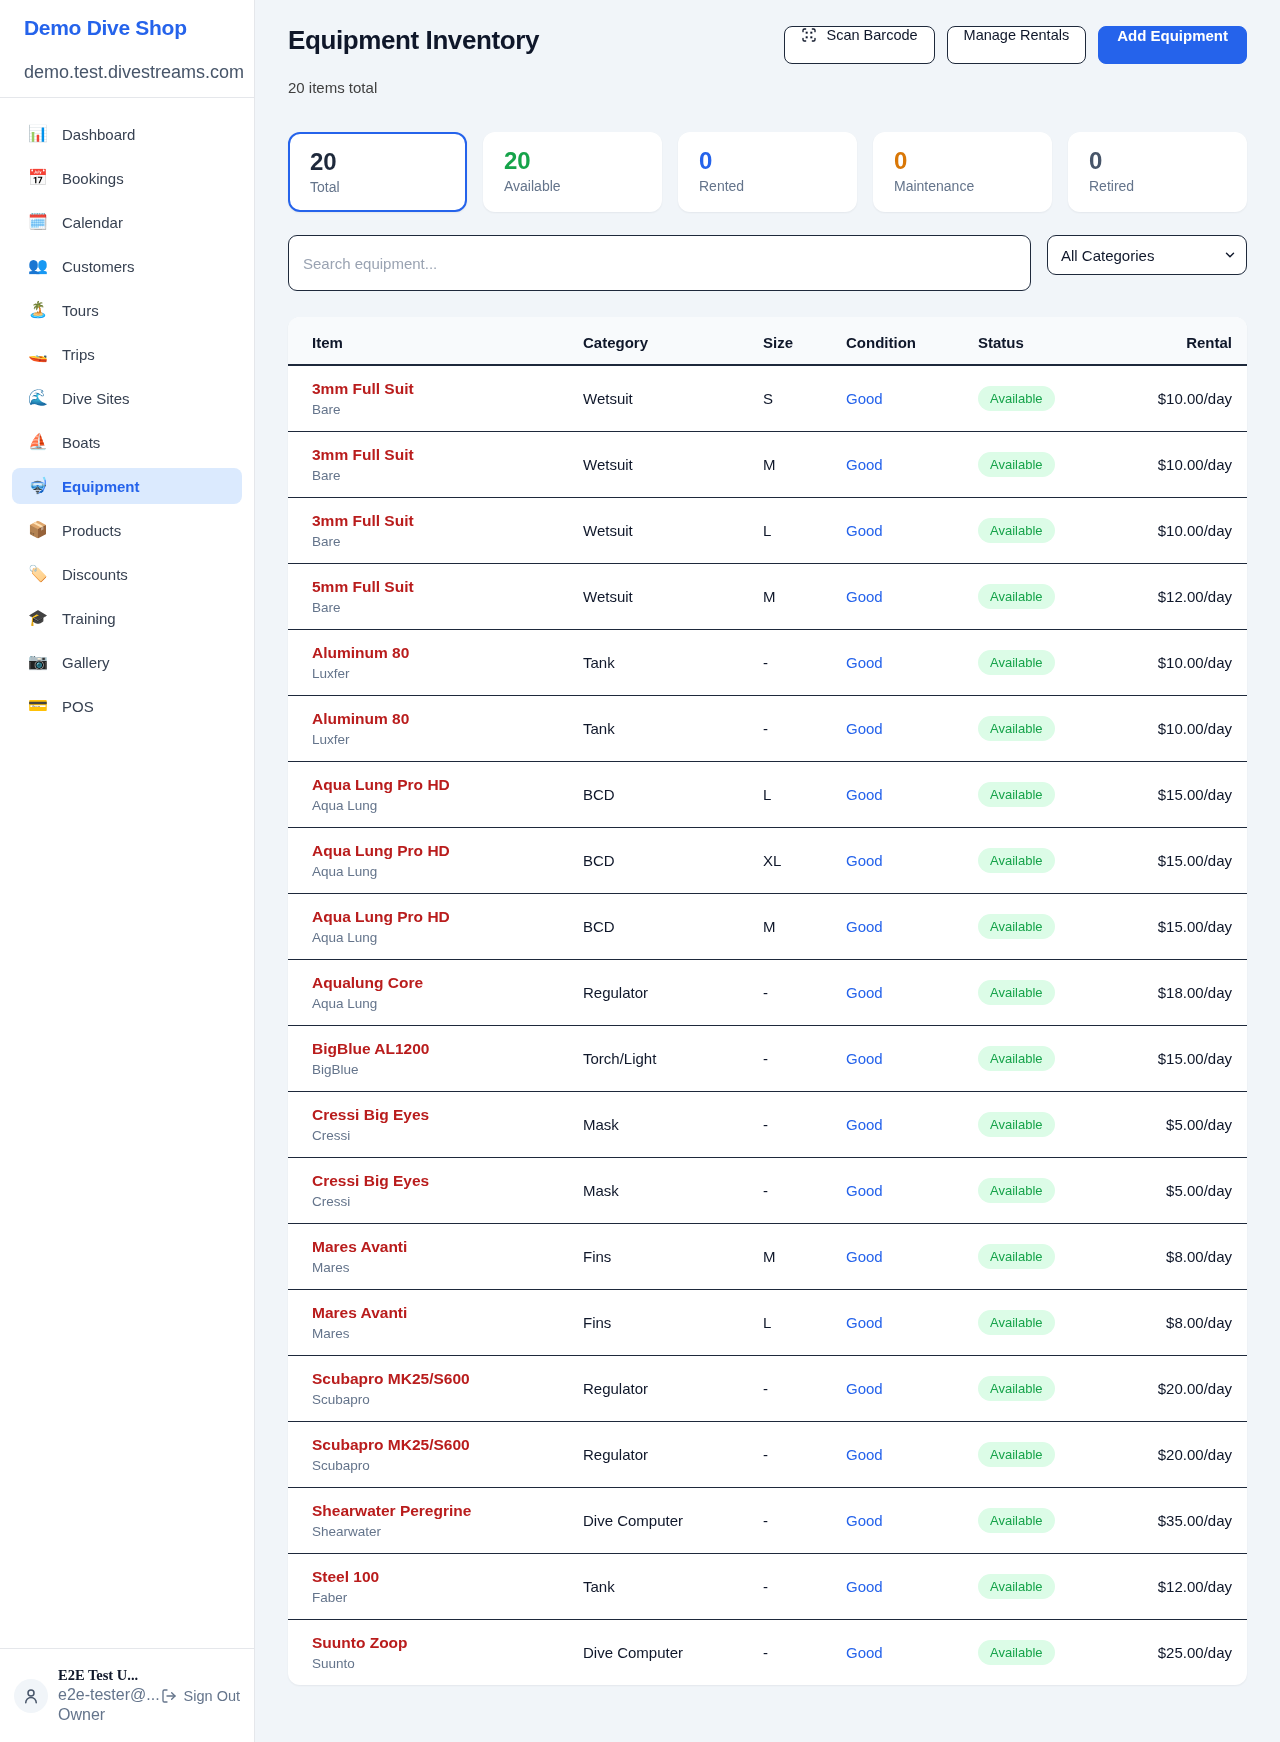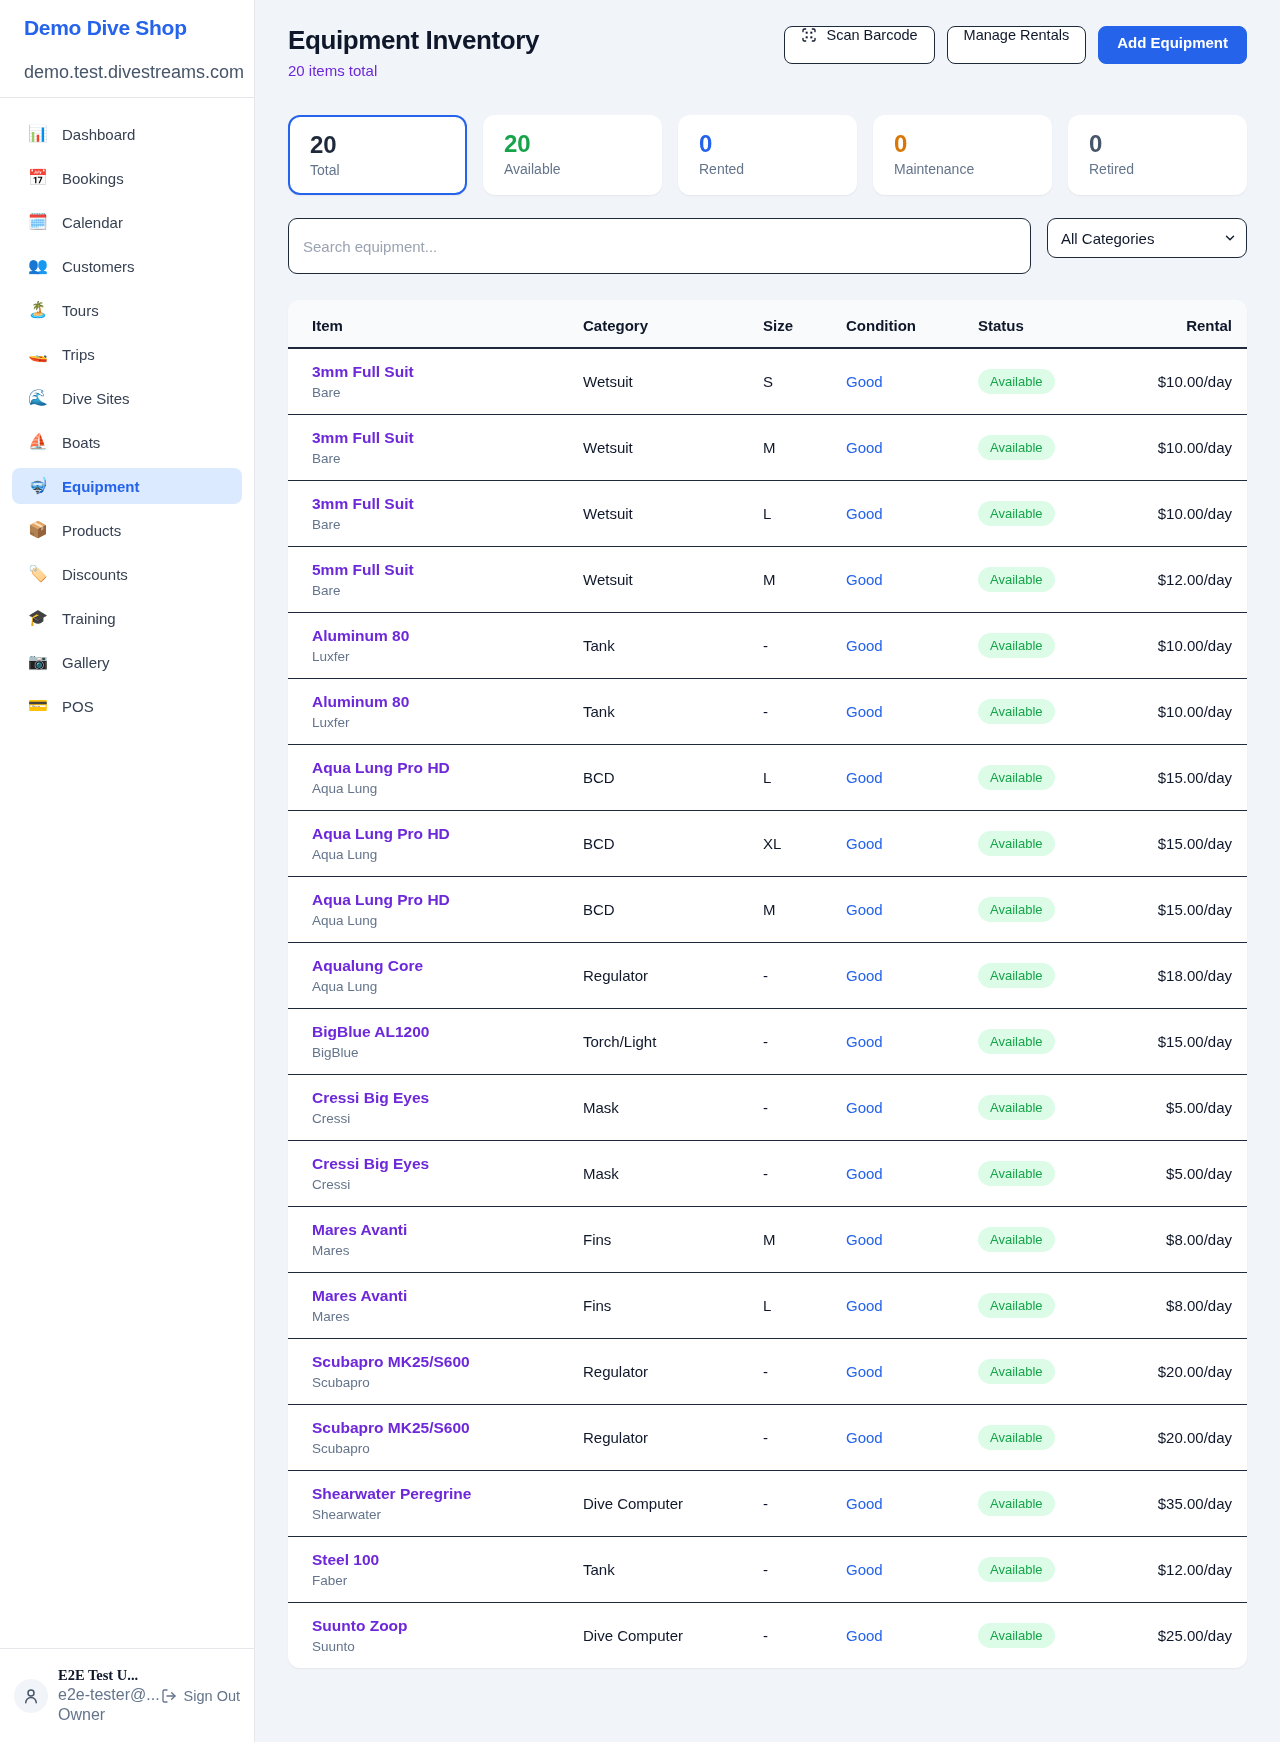--- a/index.html
+++ b/index.html
@@ -40,29 +40,29 @@
   .signout {
     display:flex; align-items:center; gap:7px; flex:0 0 auto;
     font-size:14.5px; color:#64748b; background:none; border:none; cursor:pointer;
     font-family:inherit;
   }
 
   
   .main { position:absolute; left:255px; right:0; top:0; bottom:0; padding:26px 33px 0; }
   .page-header { display:flex; justify-content:space-between; align-items:flex-start; }
   .page-title { font-size:26px; font-weight:800; color:#0f172a; letter-spacing:-0.4px; line-height:1.15; }
-  .page-subtitle { margin-top:6px; font-size:15px; color:#6d28d9; }
+  .page-subtitle { margin-top:23px; font-size:15px; color:#404040; }
   .header-actions { display:flex; gap:12px; align-items:center; }
   .btn {
     display:inline-flex; align-items:flex-start; gap:9px; height:38px;
     border-radius:8px; font-size:14.5px; font-weight:500; cursor:pointer;
     font-family:inherit; white-space:nowrap;
   }
   .btn-outline { background:#ffffff; border:1.5px solid #1e293b; color:#0f172a; padding:0 16px; }
-  .btn-primary { background:#2563eb; border:1.5px solid #2563eb; color:#ffffff; padding:7px 18px; font-weight:600; font-size:15px; }
+  .btn-primary { background:#2563eb; border:1.5px solid #2563eb; color:#ffffff; padding:0 18px; font-weight:600; font-size:15px; }
 
   
   .stats { display:grid; grid-template-columns:repeat(5,1fr); gap:16px; margin-top:36px; }
   .stat-card {
     background:#ffffff; border:1.5px solid transparent; border-radius:12px;
     padding:15px 20px; box-shadow:0 1px 2px rgba(15,23,42,.06); cursor:pointer;
   }
   .stat-card.active { border:2px solid #2563eb; }
   .stat-value { font-size:24px; font-weight:800; line-height:1.1; }
   .stat-label { margin-top:4px; font-size:14px; color:#64748b; }
@@ -93,21 +93,21 @@
   col.c-cond{width:132px;} col.c-status{width:150px;} col.c-rental{width:auto;}
   thead th {
     background:#f8fafc; text-align:left; font-size:15px; font-weight:700; color:#0f172a;
     padding:17px 0 13px; border-bottom:2px solid #1e293b;
   }
   thead th:first-child { padding-left:24px; }
   thead th.num { text-align:right; padding-right:15px; }
   tbody td { padding:14px 0; border-bottom:1.5px solid #1e293b; vertical-align:middle; }
   tbody tr:last-child td { border-bottom:none; }
   td.cell-item { padding-left:24px; }
-  .item-name { font-size:15.5px; font-weight:700; color:#6d28d9; text-decoration:none; display:inline-block; cursor:pointer; }
+  .item-name { font-size:15.5px; font-weight:700; color:#b91c1c; text-decoration:none; display:inline-block; cursor:pointer; }
   .item-brand { margin-top:4px; font-size:13.5px; color:#64748b; }
   .cell-plain { font-size:15px; color:#0f172a; }
   .cond-link { font-size:15px; color:#2563eb; cursor:pointer; }
   .badge {
     display:inline-block; background:#dcfce7; color:#16a34a;
     font-size:13px; font-weight:500; padding:5px 12px; border-radius:999px;
   }
   td.cell-rental { text-align:right; padding-right:15px; font-size:15px; color:#0f172a; }
   svg { display:block; }
 </style>

